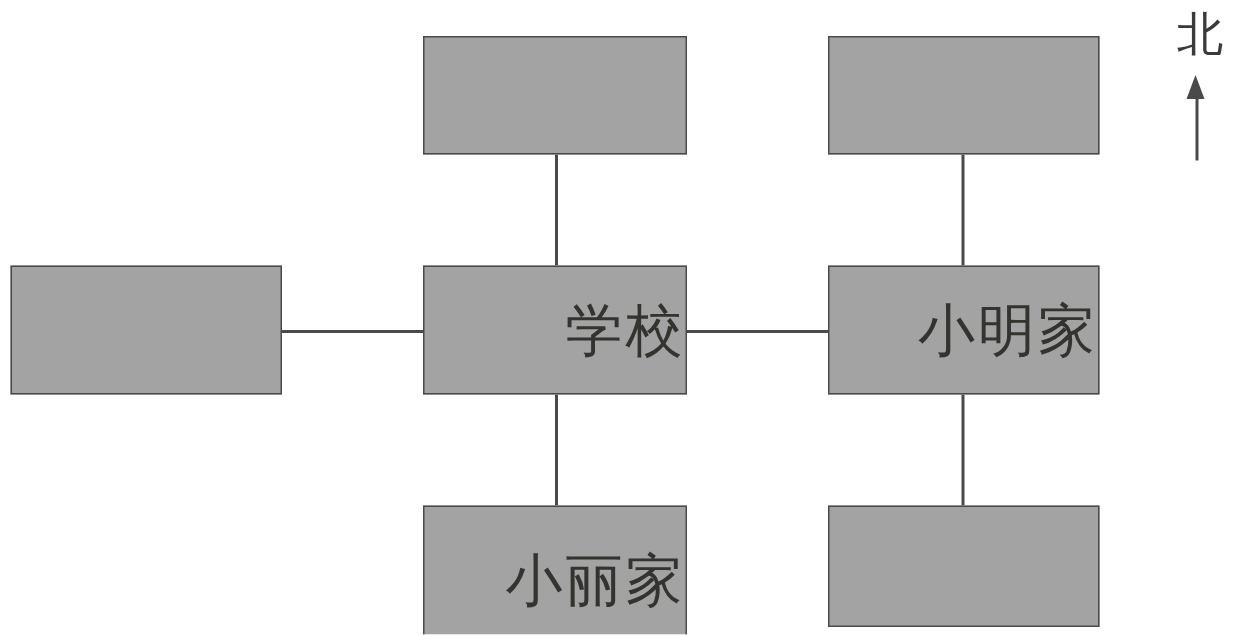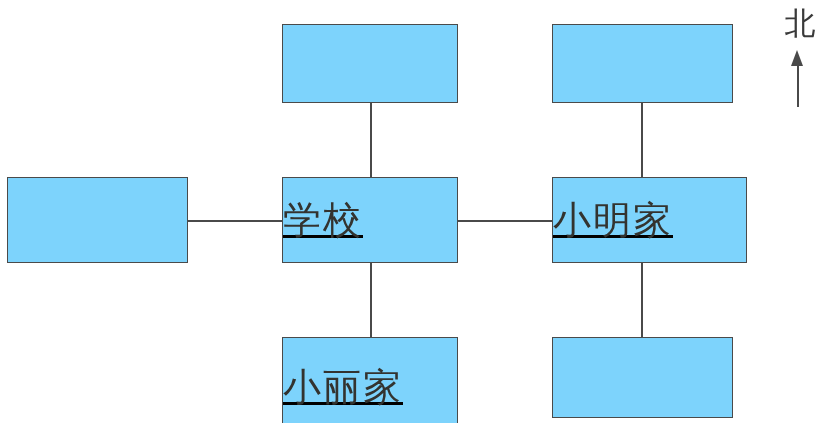--- a/index.html
+++ b/index.html
@@ -14,26 +14,25 @@
     position: relative;
     width: 836px;
     height: 423px;
     background: #ffffff;
     overflow: hidden;
   }
   .map-box {
     position: absolute;
     box-sizing: border-box;
     border: 1.5px solid #4a4a4a;
-    background: #7dd3fc;
+    background: #a3a3a3;
     display: flex;
     align-items: center;
-    justify-content: flex-start;
+    justify-content: flex-end;
     z-index: 2;
-    text-decoration: underline;
   }
   .box-label {
     font-family: "DejaVu Serif", serif;
     font-size: 38px;
     line-height: 1;
     color: #33332f;
     letter-spacing: 2px;
     white-space: nowrap;
     font-weight: 400;
   }
@@ -93,21 +92,21 @@
   <div class="connector vertical" style="left: 370px; top: 263px; height: 74px;"></div>
   <div class="connector vertical" style="left: 641px; top: 103px; height: 74px;"></div>
   <div class="connector vertical" style="left: 641px; top: 263px; height: 74px;"></div>
 
   <div class="map-box" style="left: 7px; top: 177px; width: 181px; height: 86px;">
     <span class="box-label"></span>
   </div>
   <div class="map-box" style="left: 282px; top: 177px; width: 176px; height: 86px;">
     <span class="box-label">学校</span>
   </div>
-  <div class="map-box" style="left: 552px; top: 177px; width: 195px; height: 86px;">
+  <div class="map-box" style="left: 552px; top: 177px; width: 181px; height: 86px;">
     <span class="box-label">小明家</span>
   </div>
   <div class="map-box" style="left: 282px; top: 24px; width: 176px; height: 79px;">
     <span class="box-label"></span>
   </div>
   <div class="map-box" style="left: 552px; top: 24px; width: 181px; height: 79px;">
     <span class="box-label"></span>
   </div>
   <div class="map-box" style="left: 282px; top: 337px; width: 176px; height: 100px;">
     <span class="box-label">小丽家</span>

